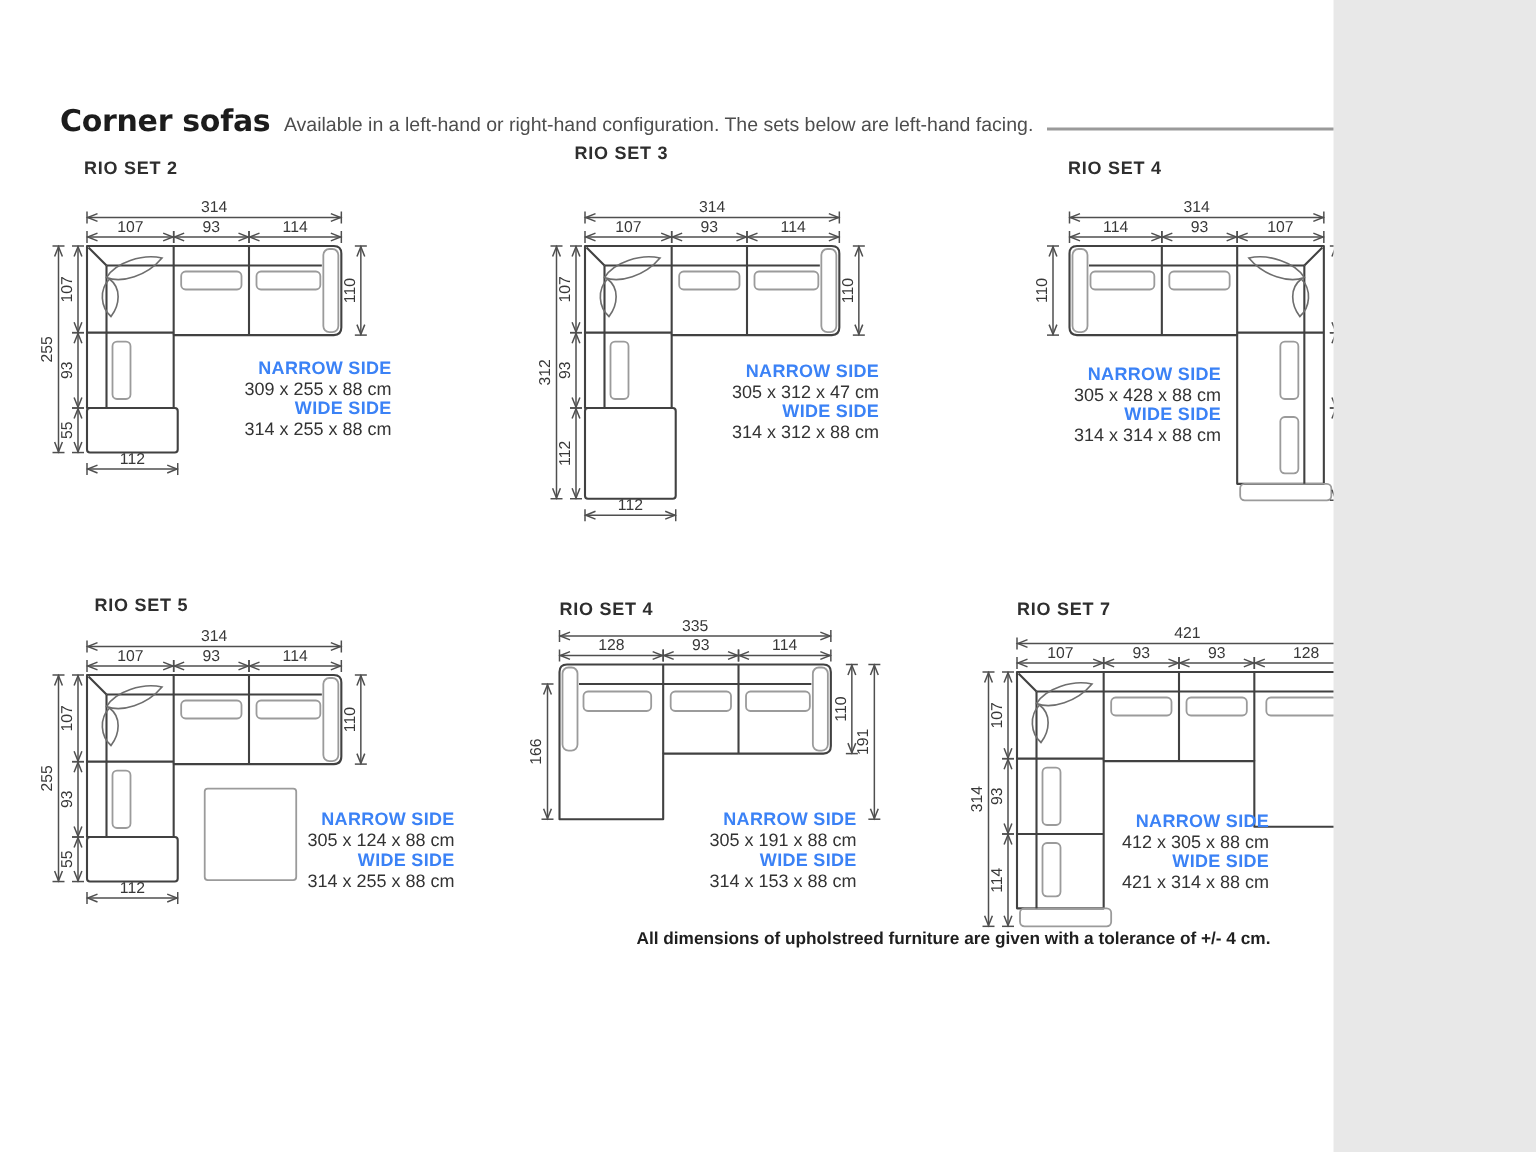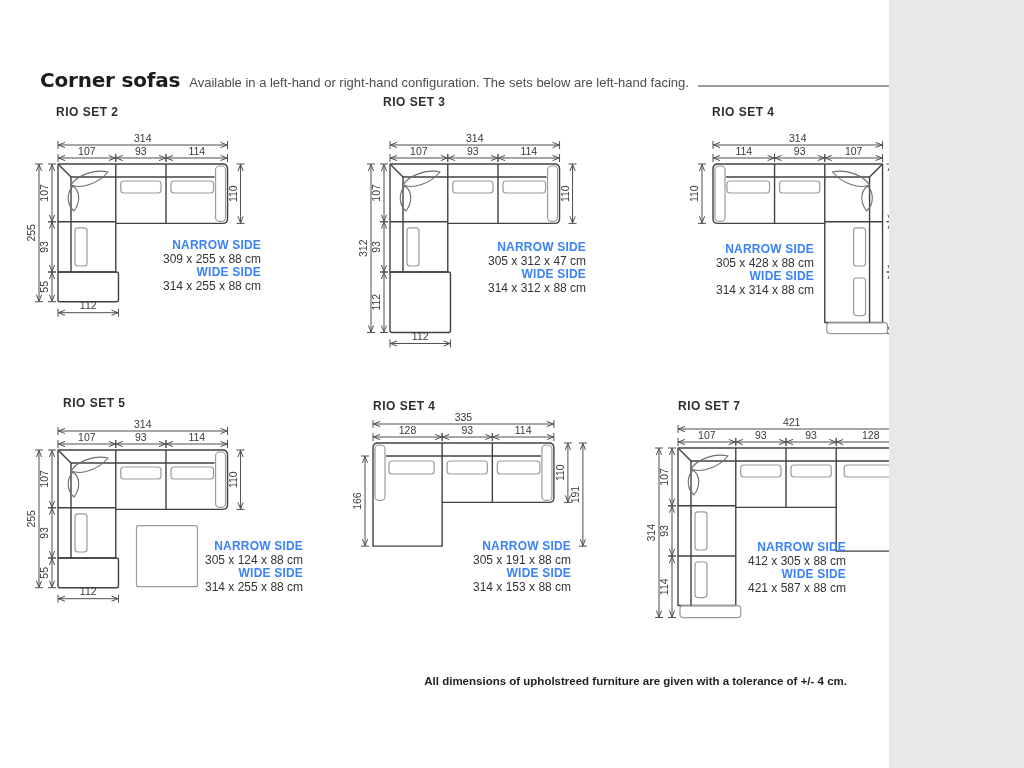--- a/index.html
+++ b/index.html
@@ -21,21 +21,21 @@
   .stitle{
     position:absolute;font-size:12px;font-weight:700;letter-spacing:.5px;color:#2e2e2e;
   }
   .p0{left:56px;top:105px}.p1{left:383px;top:95px}.p2{left:712px;top:105px}
   .p3{left:63px;top:396px}.p4{left:373px;top:399px}.p5{left:678px;top:399px}
   .info{position:absolute;font-size:12px;line-height:13.5px;color:var(--bodytext);}
   .q0{left:163px;top:239px}.q1{left:488px;top:241px}.q2{left:716px;top:243px}
   .q3{left:205px;top:540px}.q4{left:473px;top:540px}.q5{left:748px;top:541px}
   .info .lbl{font-weight:700;color:#3b82f6;letter-spacing:.2px;text-align:right;}
   .ftr{
-    position:absolute;right:42px;top:675px;font-size:11.5px;font-weight:700;color:#1f1f1f;
+    position:absolute;right:42px;top:620px;font-size:11.5px;font-weight:700;color:#1f1f1f;
   }
   svg.diagrams{position:absolute;left:0;top:0;}
   svg .dark{fill:none;stroke:var(--outline);stroke-width:1.4;stroke-linejoin:round;}
   svg .light{fill:none;stroke:var(--secondary);stroke-width:1.2;}
   svg .leaf{fill:none;stroke:var(--leafc);stroke-width:1.1;}
   svg .dim{fill:none;stroke:var(--dimc);stroke-width:1;}
   svg text.dimtxt{fill:var(--dimtext);font-family:"Liberation Sans",sans-serif;font-size:10.5px;}
 </style>
 </head>
 <body>
@@ -506,18 +506,18 @@
   <div class="info q4">
     <div class="lbl">NARROW SIDE</div>
     <div>305 x 191 x 88 cm</div>
     <div class="lbl">WIDE SIDE</div>
     <div>314 x 153 x 88 cm</div>
   </div>
   <div class="info q5">
     <div class="lbl">NARROW SIDE</div>
     <div>412 x 305 x 88 cm</div>
     <div class="lbl">WIDE SIDE</div>
-    <div>421 x 587 x 88 cm</div>
+    <div>421 x 314 x 88 cm</div>
   </div>
 
   <div class="ftr">All dimensions of upholstreed furniture are given with a tolerance of +/- 4 cm.</div>
 
 </div>
 
 </body></html>

